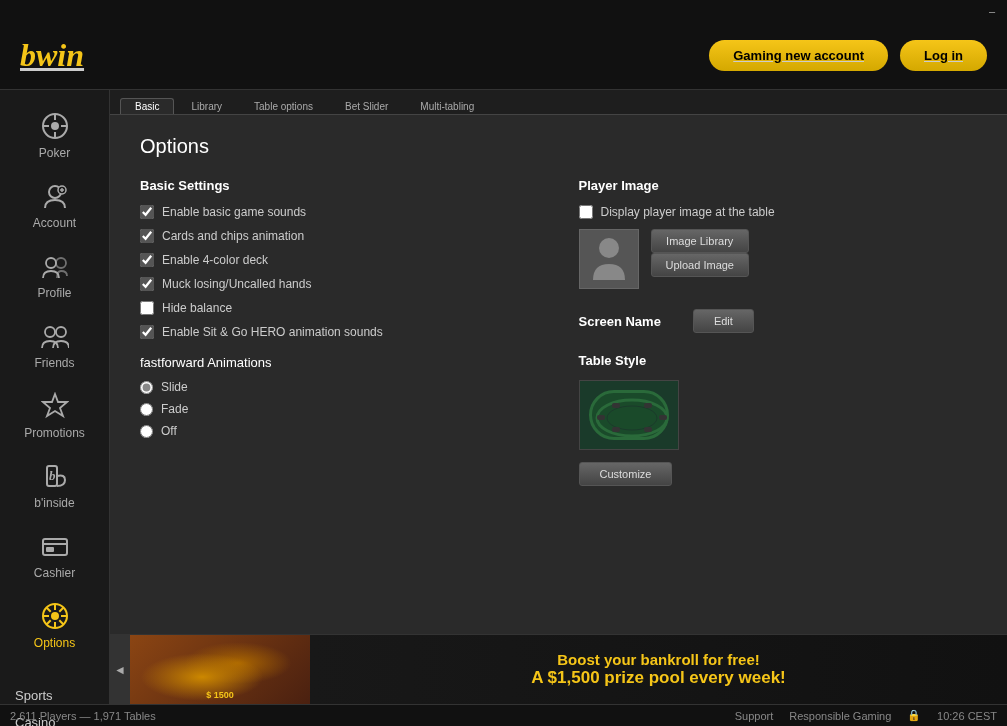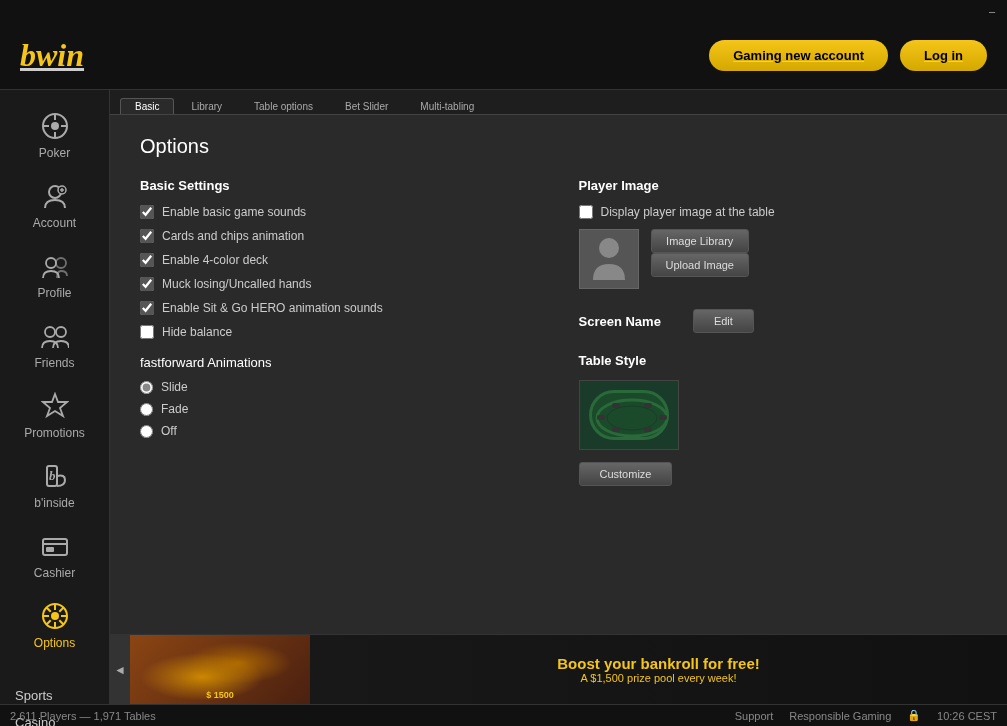--- a/index.html
+++ b/index.html
@@ -402,22 +402,23 @@
       flex: 1;
       padding: 0 20px;
       text-align: center;
     }
     .banner-text-main {
       font-size: 15px;
       font-weight: bold;
       color: #f5c518;
     }
     .banner-text-sub {
-      font-size: 11px;
+      font-size: 17px;
       color: #f5c518;
+      font-weight: bold;
     }
 
     
     svg { display: block; }
 
     
     .options-scroll {
       flex: 1;
       overflow-y: auto;
       padding-bottom: 0;
@@ -582,26 +583,26 @@
             </div>
             <div class="checkbox-row">
               <input type="checkbox" checked="" style="">
               <span>Enable 4-color deck</span>
             </div>
             <div class="checkbox-row">
               <input type="checkbox" checked="" style="">
               <span>Muck losing/Uncalled hands</span>
             </div>
             <div class="checkbox-row">
+              <input type="checkbox" style="">
+              <span>Hide balance</span>
+            </div>
+            <div class="checkbox-row">
               <input type="checkbox" checked="" style="">
               <span>Enable Sit &amp; Go HERO animation sounds</span>
-            </div>
-            <div class="checkbox-row">
-              <input type="checkbox" style="">
-              <span>Hide balance</span>
             </div>
 
             <div class="ff-title">fastforward Animations</div>
             <div class="radio-row">
               <input type="radio" name="ff_anim" checked="" style="">
               <span>Slide</span>
             </div>
             <div class="radio-row">
               <input type="radio" name="ff_anim" style="">
               <span>Fade</span>

